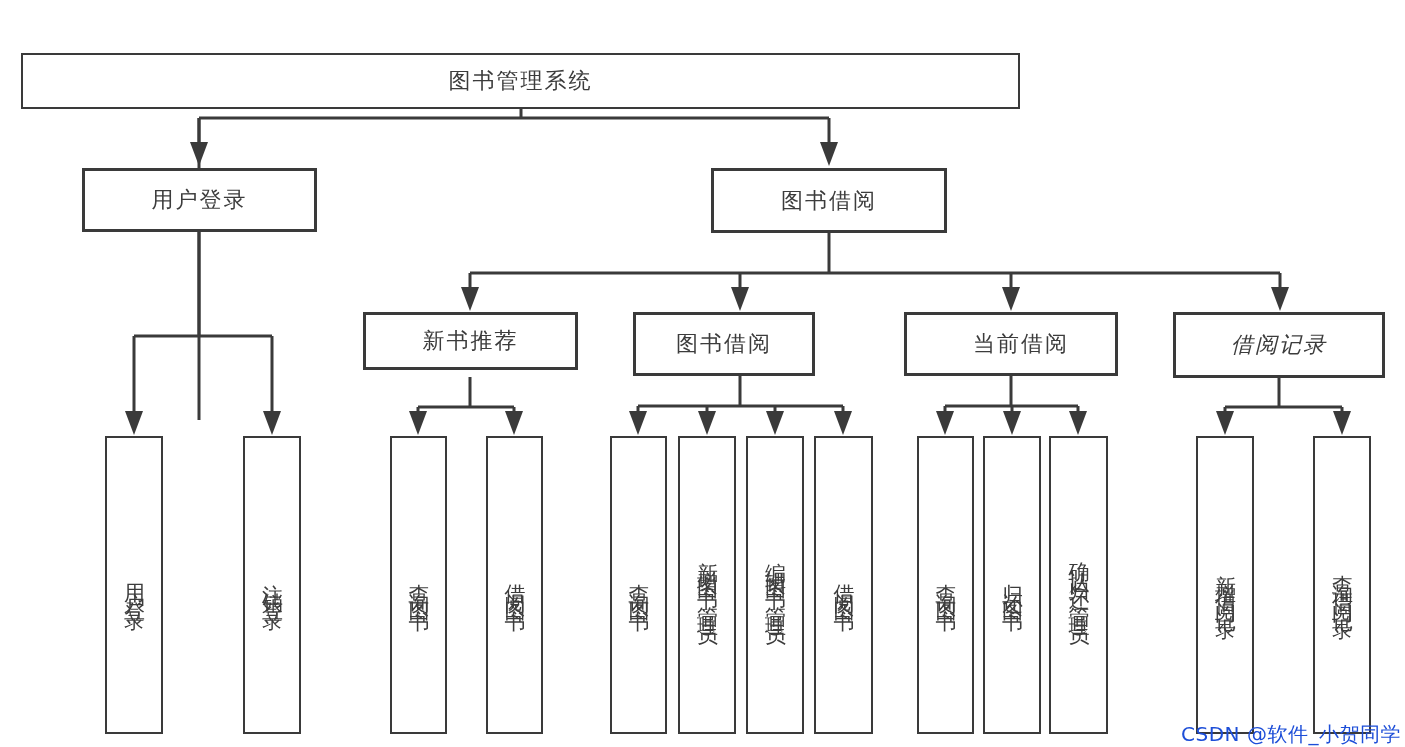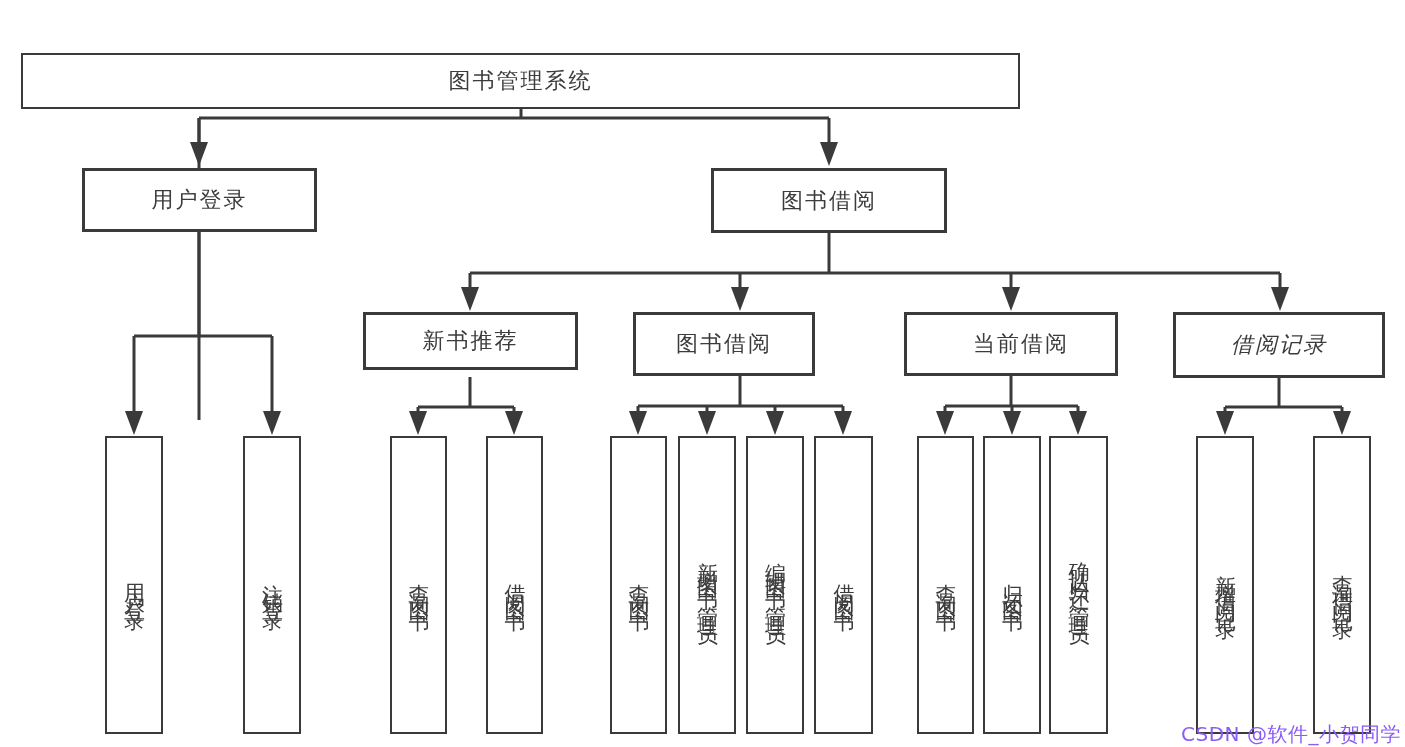--- a/index.html
+++ b/index.html
@@ -54,21 +54,21 @@
     font-size: 21px;
     letter-spacing: 9px;
     color: #3c3c3c;
     line-height: 1;
   }
   #watermark {
     position: absolute;
     left: 1181px;
     top: 721px;
     font-size: 20px;
-    color: #8b5cf6;
+    color: #1d4ed8;
     white-space: nowrap;
     letter-spacing: 0.5px;
   }
 </style>
 </head>
 <body>
 
 <div id="canvas">
 
   <svg id="connectors" viewBox="0 0 1405 747" xmlns="http://www.w3.org/2000/svg">

